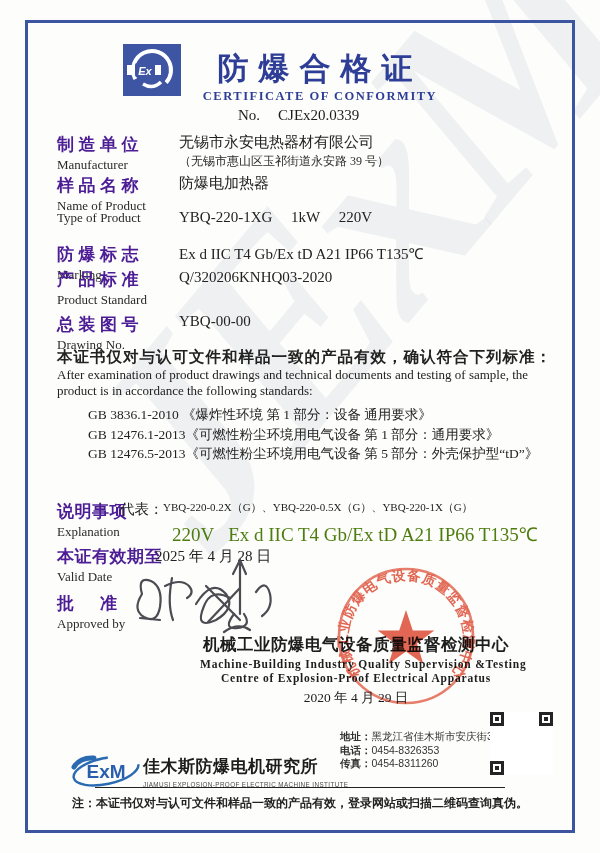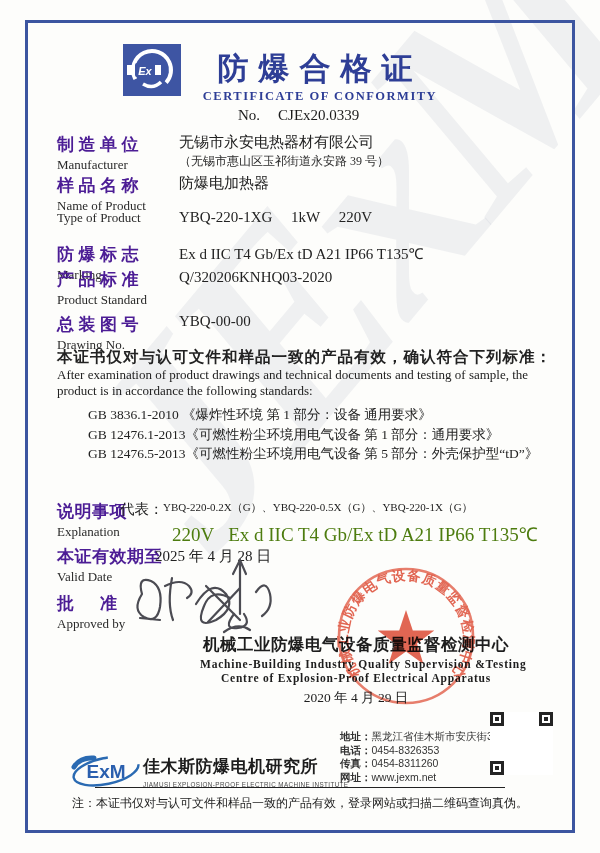--- a/index.html
+++ b/index.html
@@ -78,21 +78,21 @@
     position:absolute;left:490px;top:712px;width:63px;height:63px;background:#fff;
     background-image:
       repeating-linear-gradient(0deg,#323232 0 4px,transparent 4px 9px),
       repeating-linear-gradient(90deg,#323232 0 4px,transparent 4px 9px);
     background-blend-mode:lighten;
   }
   .qr .fp{position:absolute;width:14px;height:14px;border:3px solid #242424;background:#fff;box-sizing:border-box;}
   .qr .fp::after{content:"";position:absolute;left:2px;top:2px;width:4px;height:4px;background:#242424;}
   .qr .fp.tl{left:0;top:0;} .qr .fp.tr{right:0;top:0;} .qr .fp.bl{left:0;bottom:0;}
   .hr-note{position:absolute;left:95px;top:787px;width:410px;border-top:1.6px solid #222;}
-  .note{position:absolute;left:40px;top:795px;width:520px;text-align:center;font-size:12px;font-weight:400;color:#222;white-space:nowrap;}
+  .note{position:absolute;left:40px;top:795px;width:520px;text-align:center;font-size:12px;font-weight:700;color:#222;white-space:nowrap;}
 </style>
 </head>
 <body>
 
 <div class="page">
   <div class="watermark">JExM</div>
   <div class="frame"></div>
 
   <svg class="logo-ex" viewBox="0 0 58 52">
     <rect x="0" y="0" width="58" height="52" fill="#3e55a3"></rect>
@@ -209,21 +209,20 @@
   </svg>
   <div class="f-org">
     <div class="cn">佳木斯防爆电机研究所</div>
     <div class="en">JIAMUSI EXPLOSION-PROOF ELECTRIC MACHINE INSTITUTE</div>
   </div>
 
   <div class="contacts">
     <div><span class="c-lb">地址：</span><span class="c-vl">黑龙江省佳木斯市安庆街3号</span></div>
     <div><span class="c-lb">电话：</span><span class="c-vl">0454-8326353</span></div>
     <div><span class="c-lb">传真：</span><span class="c-vl">0454-8311260</span></div>
-    <div><span class="c-lb">网址：</span><span class="c-vl">www.jexm.net</span></div>
   </div>
 
   <div class="qr">
     <div class="fp tl"></div>
       <div class="fp tr"></div>
       <div class="fp bl"></div>
   </div>
 
   <div class="hr-note"></div>
   <div class="note">注：本证书仅对与认可文件和样品一致的产品有效，登录网站或扫描二维码查询真伪。</div>

